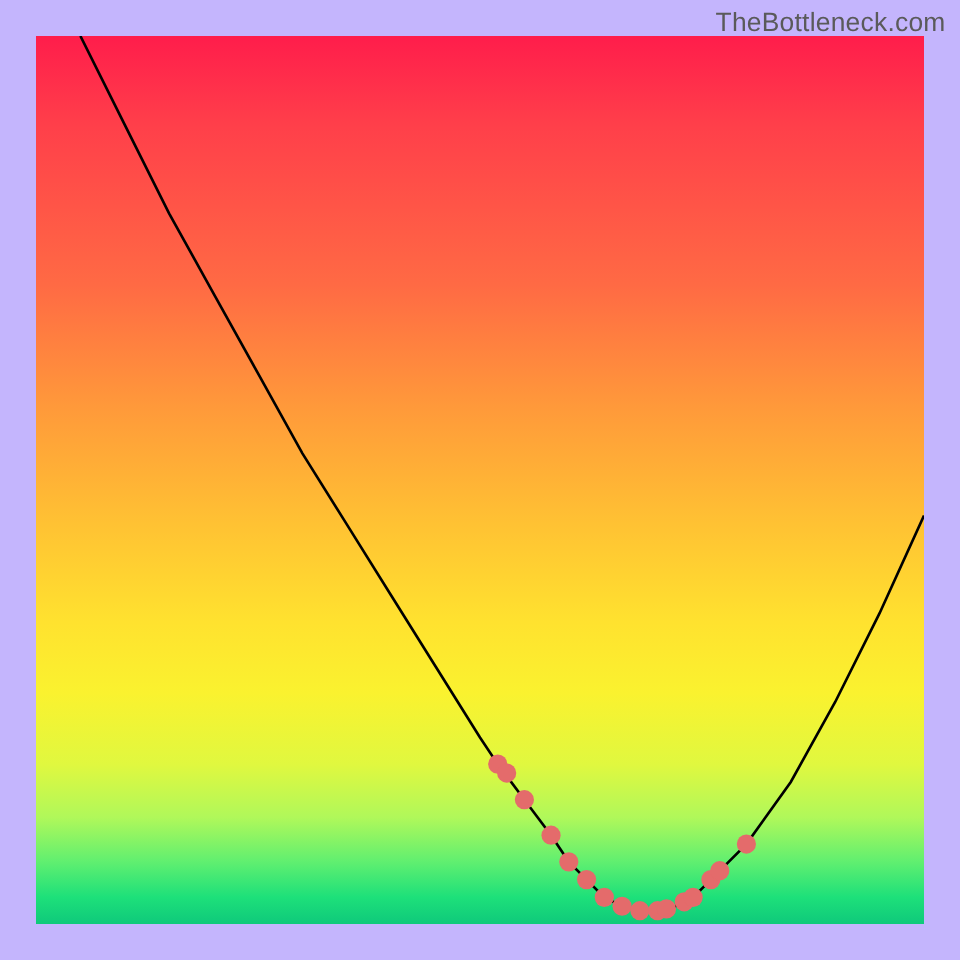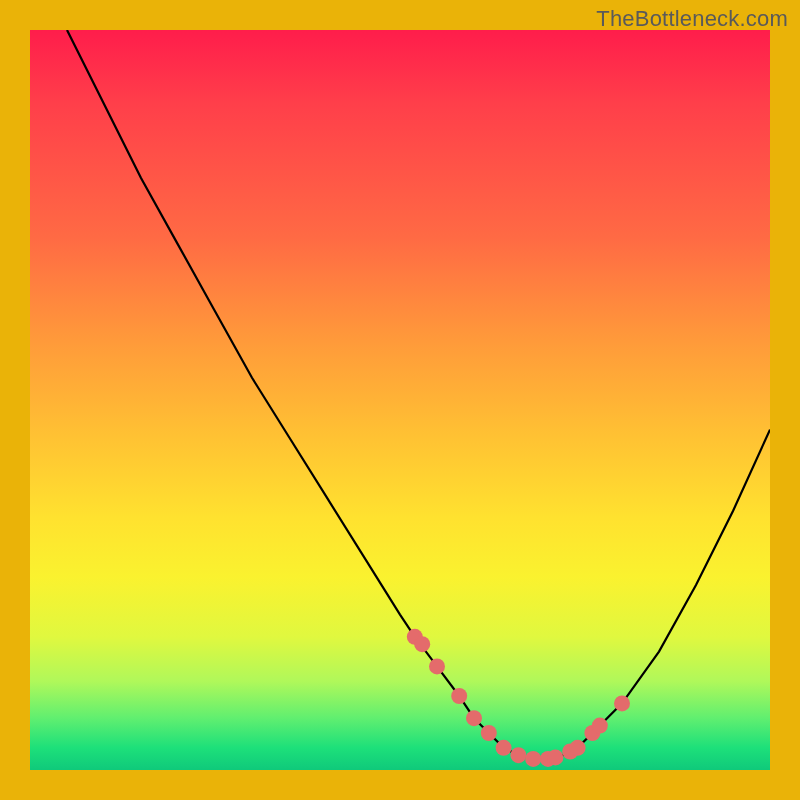--- a/index.html
+++ b/index.html
@@ -7,21 +7,21 @@
     padding: 0;
     width: 800px;
     height: 800px;
     background: #000;
     overflow: hidden;
   }
   .stage {
     position: relative;
     width: 800px;
     height: 800px;
-    background: #eab308;
+    background: #c4b5fd;
   }
   .watermark {
     position: absolute;
     top: 6px;
     right: 12px;
     font-family: Arial, Helvetica, sans-serif;
     font-size: 22px;
     color: #5a5a5a;
     letter-spacing: 0.2px;
   }

